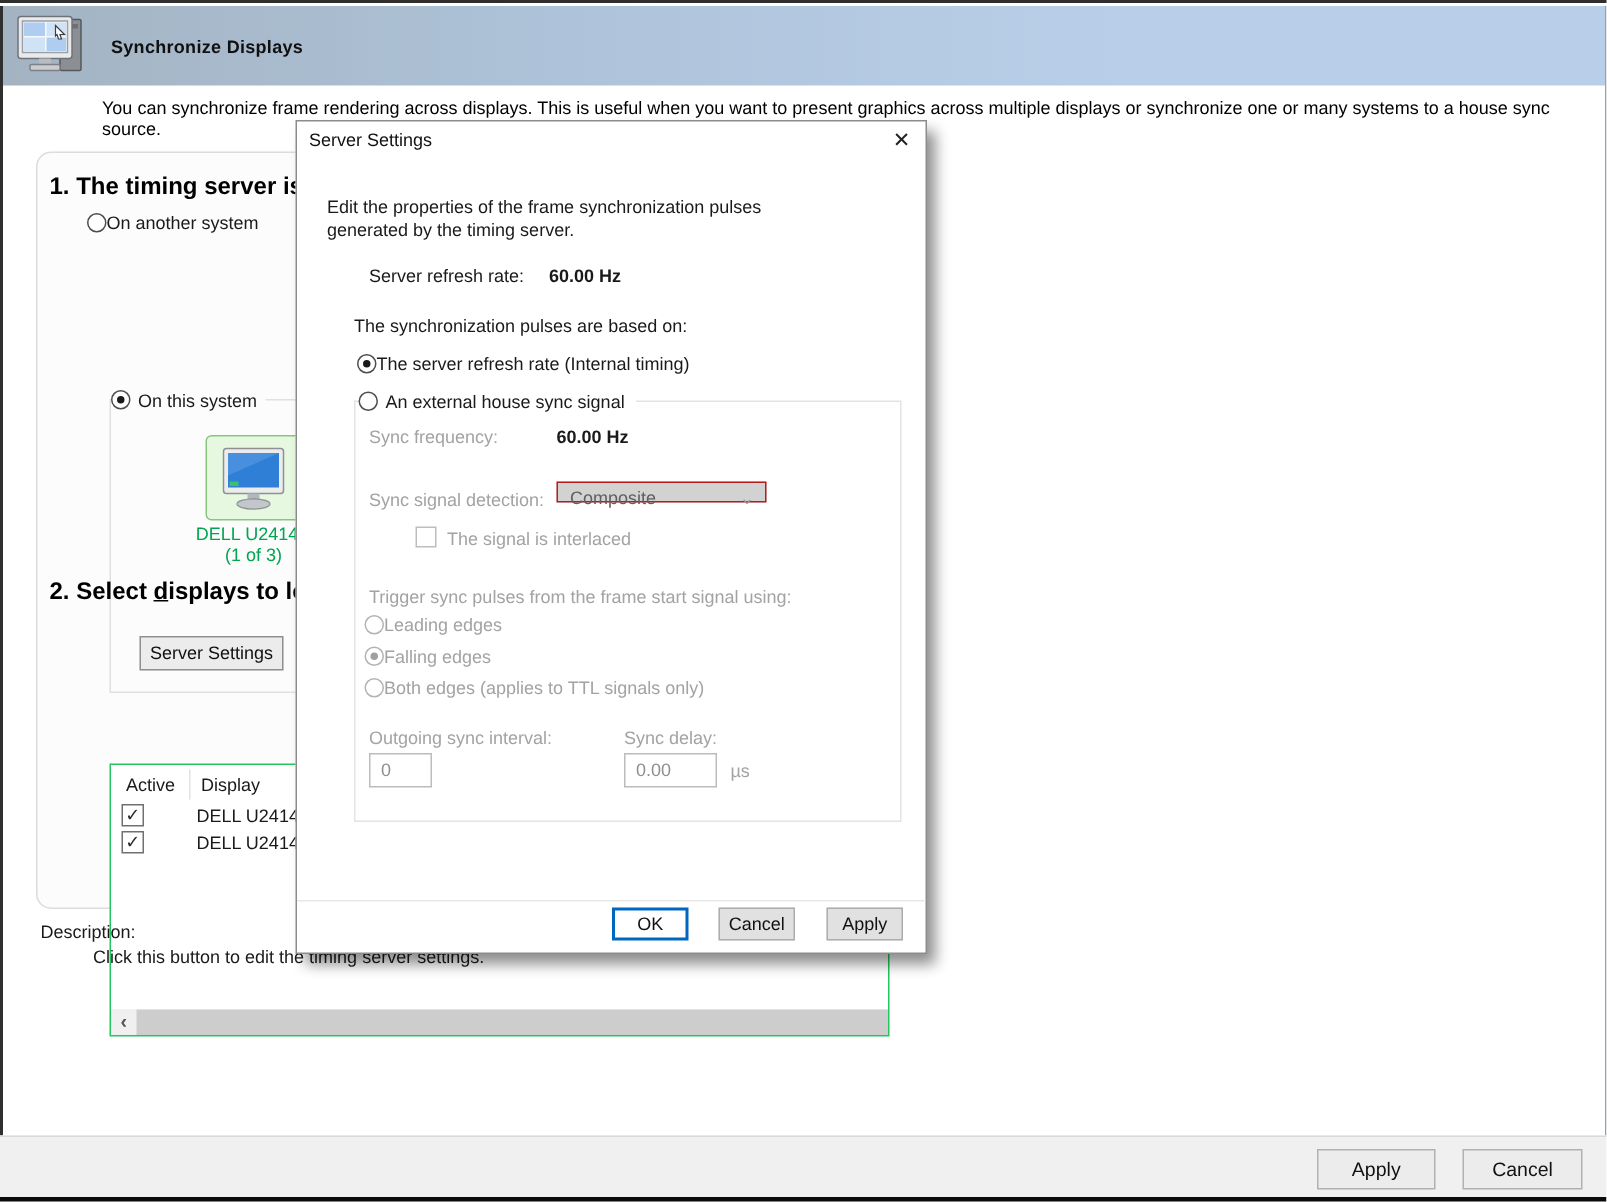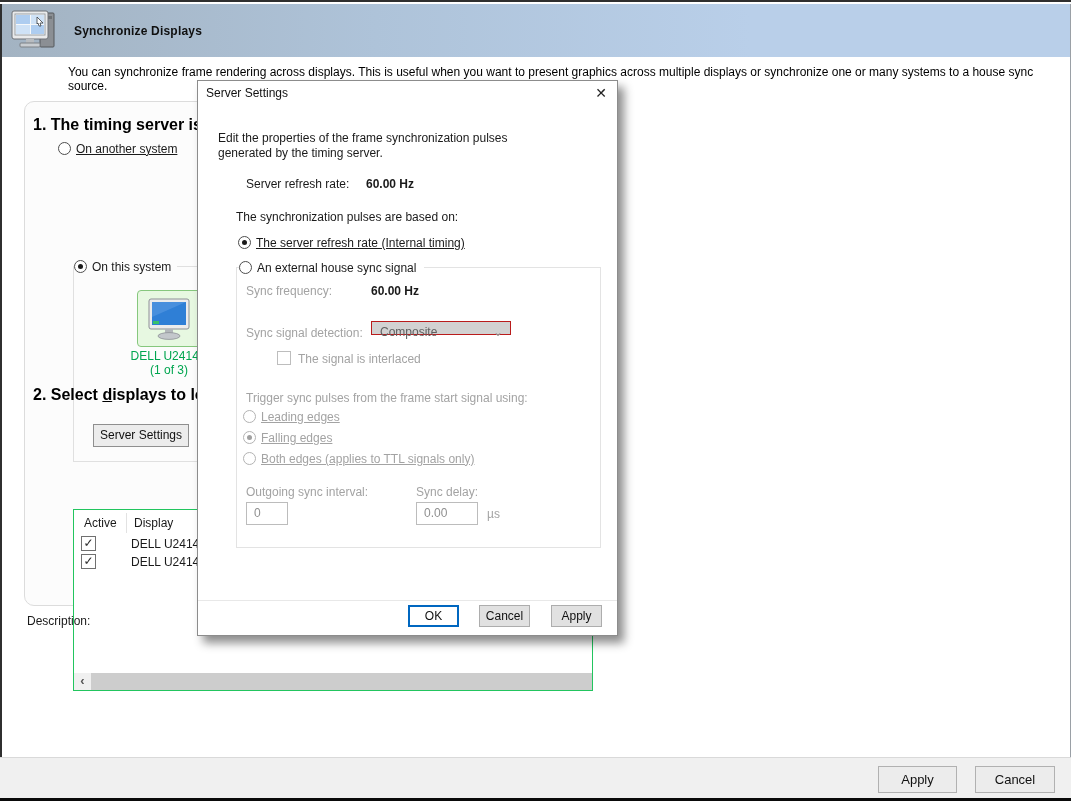--- a/index.html
+++ b/index.html
@@ -23,21 +23,21 @@
   .panel { position:absolute; left:22px; top:97px; width:580px; height:505px;
            background:#fcfcfc; border:1px solid #dcdcdc; border-radius:10px; }
   .s-heading { position:absolute; font-size:16px; font-weight:bold; color:#000; white-space:nowrap; }
   .radio { display:inline-block; width:13px; height:13px; border:1px solid #4d4d4d; border-radius:50%;
            background:#fff; position:relative; vertical-align:middle; }
   .radio.sel::after { content:""; position:absolute; left:3px; top:3px; width:5px; height:5px;
                       border-radius:50%; background:#1a1a1a; }
   .radio.dis { border-color:#b3b3b3; }
   .radio.dis.sel::after { background:#a0a0a0; }
   .radio-row { position:absolute; white-space:nowrap; }
-  .radio-row .lbl { margin-left:5px; vertical-align:middle;text-decoration:underline; }
+  .radio-row .lbl { vertical-align:middle; }
 
   .gbox1 { position:absolute; left:48px; top:164px; width:520px; height:196px;
            border:1px solid #e0e0e0; background:#fcfcfc; }
   .legend1 { position:absolute; left:49px; top:157px; background:#fcfcfc; padding-right:6px; white-space:nowrap; }
 
   .monitor-sel { position:absolute; left:112px; top:188px; width:64px; height:57px;
                  background:#e7f8e1; border:1px solid #86c77d; border-radius:4px;
                  display:flex; align-items:center; justify-content:center; }
   .mon-label { position:absolute; left:78px; top:247px; width:132px; text-align:center;
                color:#00a54f; line-height:14px; }
@@ -173,20 +173,21 @@
           <span class="lt-cell">DELL U2414H (...</span>
         </div>
         <div class="hscroll">
           <span class="hs-btn">‹</span>
           <span class="hs-thumb"></span>
         </div>
       </div>
     </div>
 
     <div class="desc-label">Description:</div>
+    <div class="desc-text">Click this button to edit the timing server settings.</div>
   </div>
 
   <div class="footer">
     <div class="f-btn f-apply btn" style="line-height:25px;">Apply</div>
     <div class="f-btn f-cancel btn" style="line-height:25px;">Cancel</div>
   </div>
   <div class="bottom-strip"></div>
 
   <div class="dialog">
     <div class="dlg-title">Server Settings</div>

